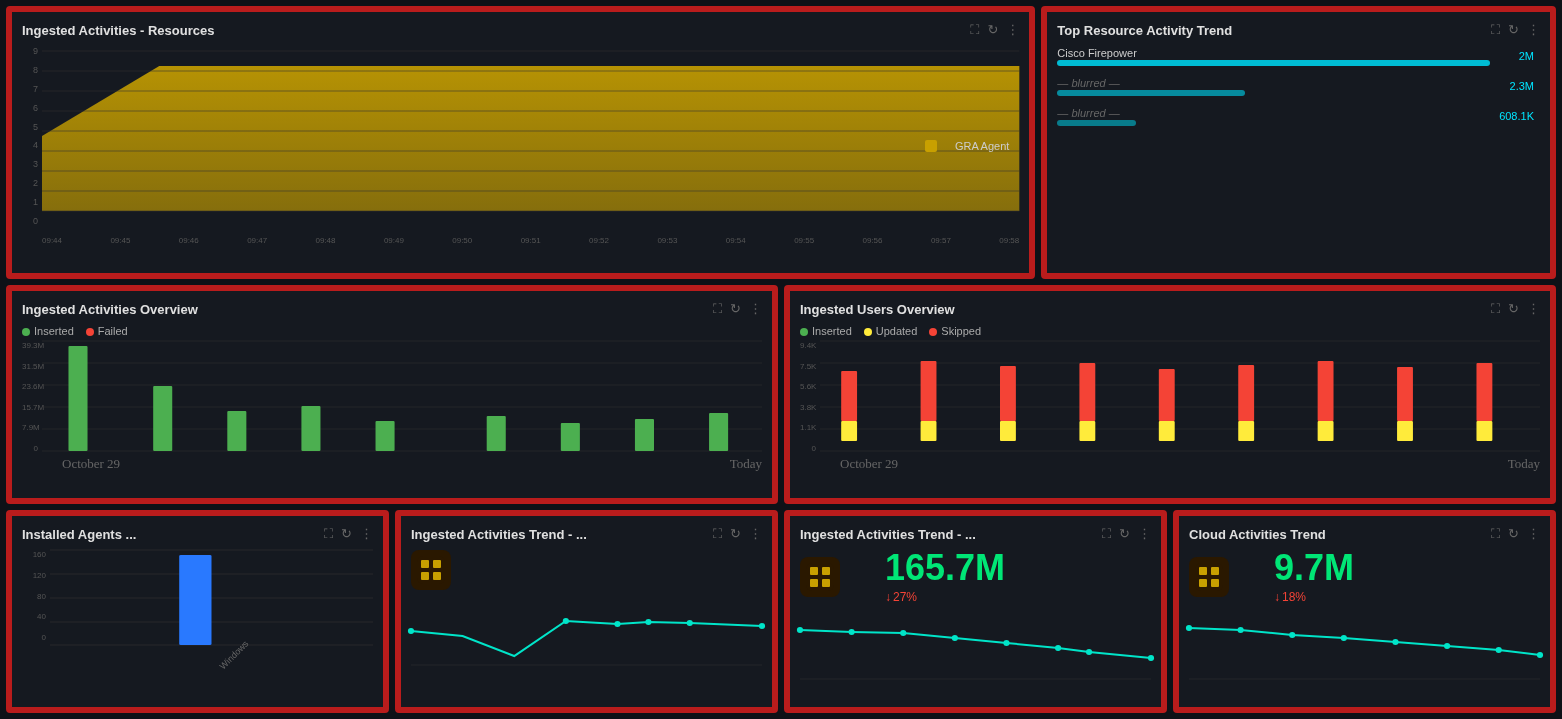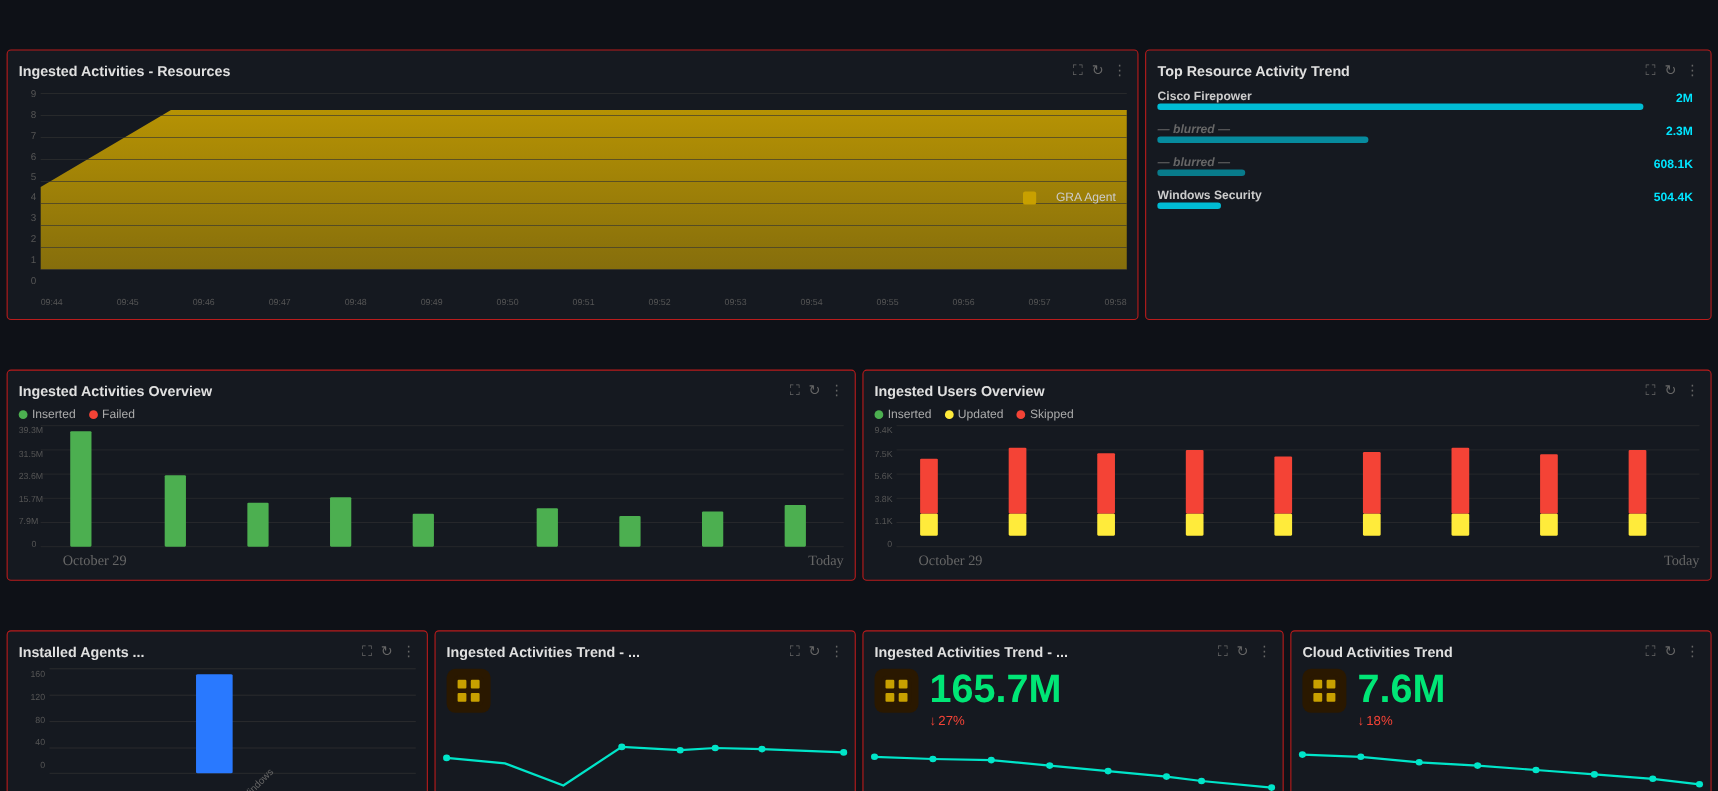--- a/index.html
+++ b/index.html
@@ -17,26 +17,25 @@
       display: grid;
       grid-template-columns: 1fr 1fr;
       grid-template-rows: auto auto auto;
       gap: 6px;
       padding: 6px;
       height: 100%;
     }
 
     .card {
       background: #151920;
-      border: 1px solid #b91c1c;
+      border: 6px solid #b91c1c;
       border-radius: 4px;
       padding: 10px;
       position: relative;
       overflow: hidden;
-      margin-top: 39px;
     }
 
     .card-header {
       display: flex;
       align-items: center;
       justify-content: space-between;
       margin-bottom: 8px;
     }
 
     .card-title {
@@ -127,21 +126,20 @@
 
     .resource-bar-container {
       flex: 1;
     }
 
     
     .resource-scroll {
       max-height: 220px;
       overflow-y: auto;
       padding-right: 6px;
-      font-weight: bold;
     }
 
     .resource-scroll::-webkit-scrollbar { width: 4px; }
     .resource-scroll::-webkit-scrollbar-thumb { background: #444; border-radius: 2px; }
 
     
     .gra-legend {
       position: absolute;
       right: 10px;
       top: 50%;
@@ -185,22 +183,23 @@
       display: flex;
       align-items: center;
       justify-content: center;
       font-size: 20px;
       margin-right: 10px;
       flex-shrink: 0;
     }
 
     .metric-row {
       display: flex;
-      align-items: flex-start;
+      align-items: center;
       margin-bottom: 6px;
+      gap: 35px;
     }
 
     
     .trend-chart {
       height: 70px;
       width: 100%;
     }
 
     
     .agents-chart {
@@ -368,29 +367,20 @@
         <div class="resource-item">
           <div class="resource-bar-row">
             <div class="resource-bar-container">
               <span class="resource-name" style="color:#666; font-style:italic">— blurred —</span>
               <div style="background:#00bcd4; height:6px; border-radius:3px; width:18%; opacity:0.6"></div>
             </div>
             <span class="resource-value">608.1K</span>
           </div>
         </div>
 
-        <div class="resource-item">
-          <div class="resource-bar-row">
-            <div class="resource-bar-container">
-              <span class="resource-name">Windows Security</span>
-              <div style="background:#00bcd4; height:6px; border-radius:3px; width:13%"></div>
-            </div>
-            <span class="resource-value">504.4K</span>
-          </div>
-        </div>
 
 
       </div>
     </div>
   </div>
 
   <div class="mid-row">
 
     <div class="card">
       <div class="card-header">
@@ -641,21 +631,21 @@
         <div class="metric-icon" style="background:#2a1800; border-radius:8px; width:40px; height:40px; display:flex; align-items:center; justify-content:center; color:#c8a000; font-size:20px;">
             <svg width="28" height="28" viewBox="0 0 28 28">
     <rect width="28" height="28" rx="6" fill="#2a1800"></rect>
     <rect x="4" y="4" width="8" height="8" rx="1" fill="#c8a000"></rect>
     <rect x="16" y="4" width="8" height="8" rx="1" fill="#c8a000"></rect>
     <rect x="4" y="16" width="8" height="8" rx="1" fill="#c8a000"></rect>
     <rect x="16" y="16" width="8" height="8" rx="1" fill="#c8a000"></rect>
   </svg>
           </div>
         <div>
-          <div class="metric-big">7.6M</div>
+          <div class="metric-big">9.7M</div>
           <div class="metric-change">
             <span style="color:#f44336;">↓</span>
             <span>18%</span>
           </div>
         </div>
       </div>
       <div class="trend-chart">
         <svg width="100%" height="70" viewBox="0 0 340 70" preserveAspectRatio="none">
           <line x1="0" y1="69" x2="340" y2="69" stroke="#333" stroke-width="0.5"></line>
 

